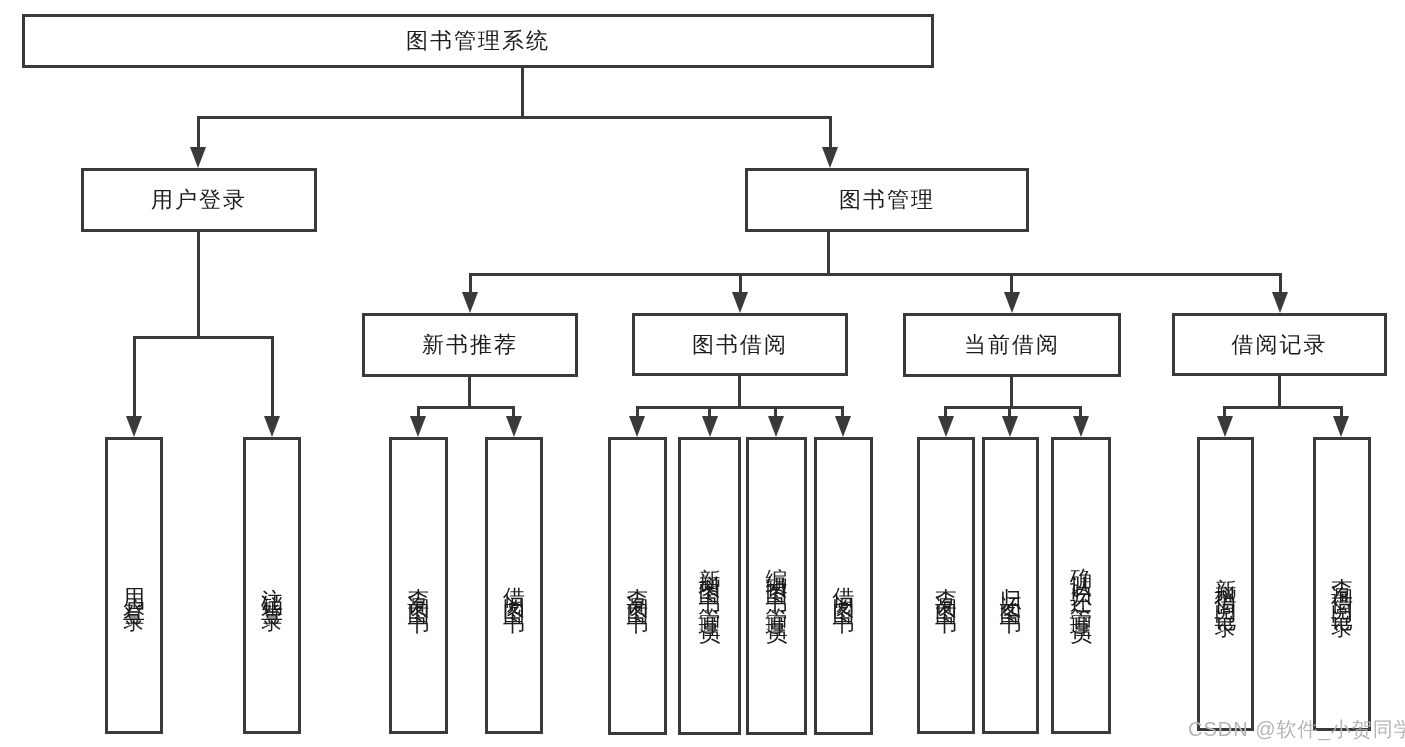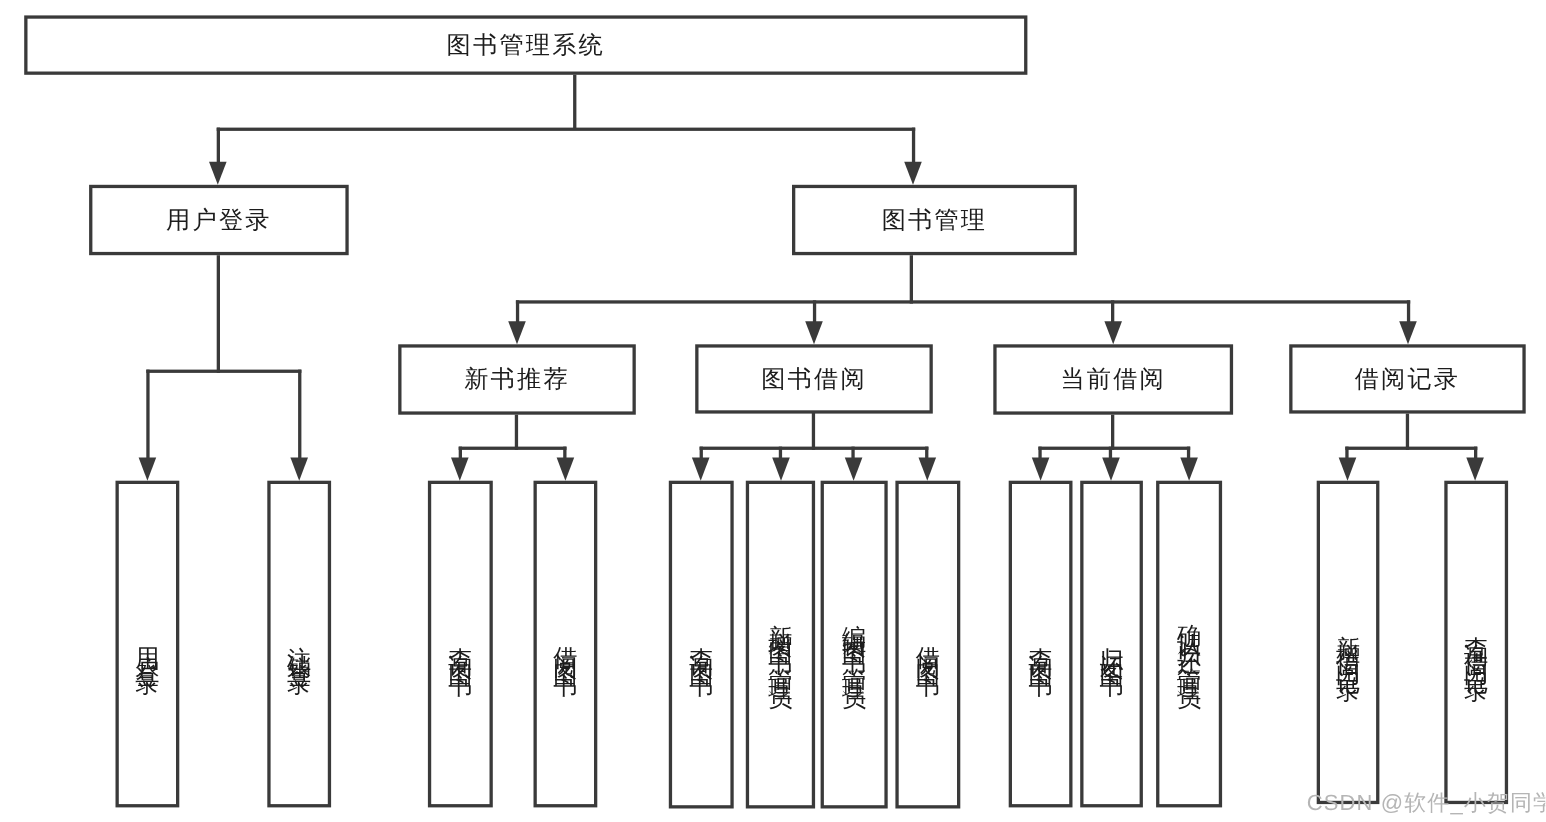--- a/index.html
+++ b/index.html
@@ -62,21 +62,21 @@
 <body>
 
 <div class="stage" style="background: rgb(255, 255, 255);">
   <div id="nodes-layer">
       <div class="node" style="left: 22px; top: 14px; width: 912px; height: 54px;">
         <span class="label">图书管理系统</span>
       </div>
       <div class="node" style="left: 81px; top: 168px; width: 236px; height: 64px;">
         <span class="label">用户登录</span>
       </div>
-      <div class="node" style="left: 720px; top: 168px; width: 259px; height: 64px;">
+      <div class="node" style="left: 745px; top: 168px; width: 284px; height: 64px;">
         <span class="label">图书管理</span>
       </div>
       <div class="node" style="left: 362px; top: 313px; width: 216px; height: 64px;">
         <span class="label">新书推荐</span>
       </div>
       <div class="node" style="left: 632px; top: 313px; width: 216px; height: 63px;">
         <span class="label">图书借阅</span>
       </div>
       <div class="node" style="left: 903px; top: 313px; width: 218px; height: 64px;">
         <span class="label">当前借阅</span>

